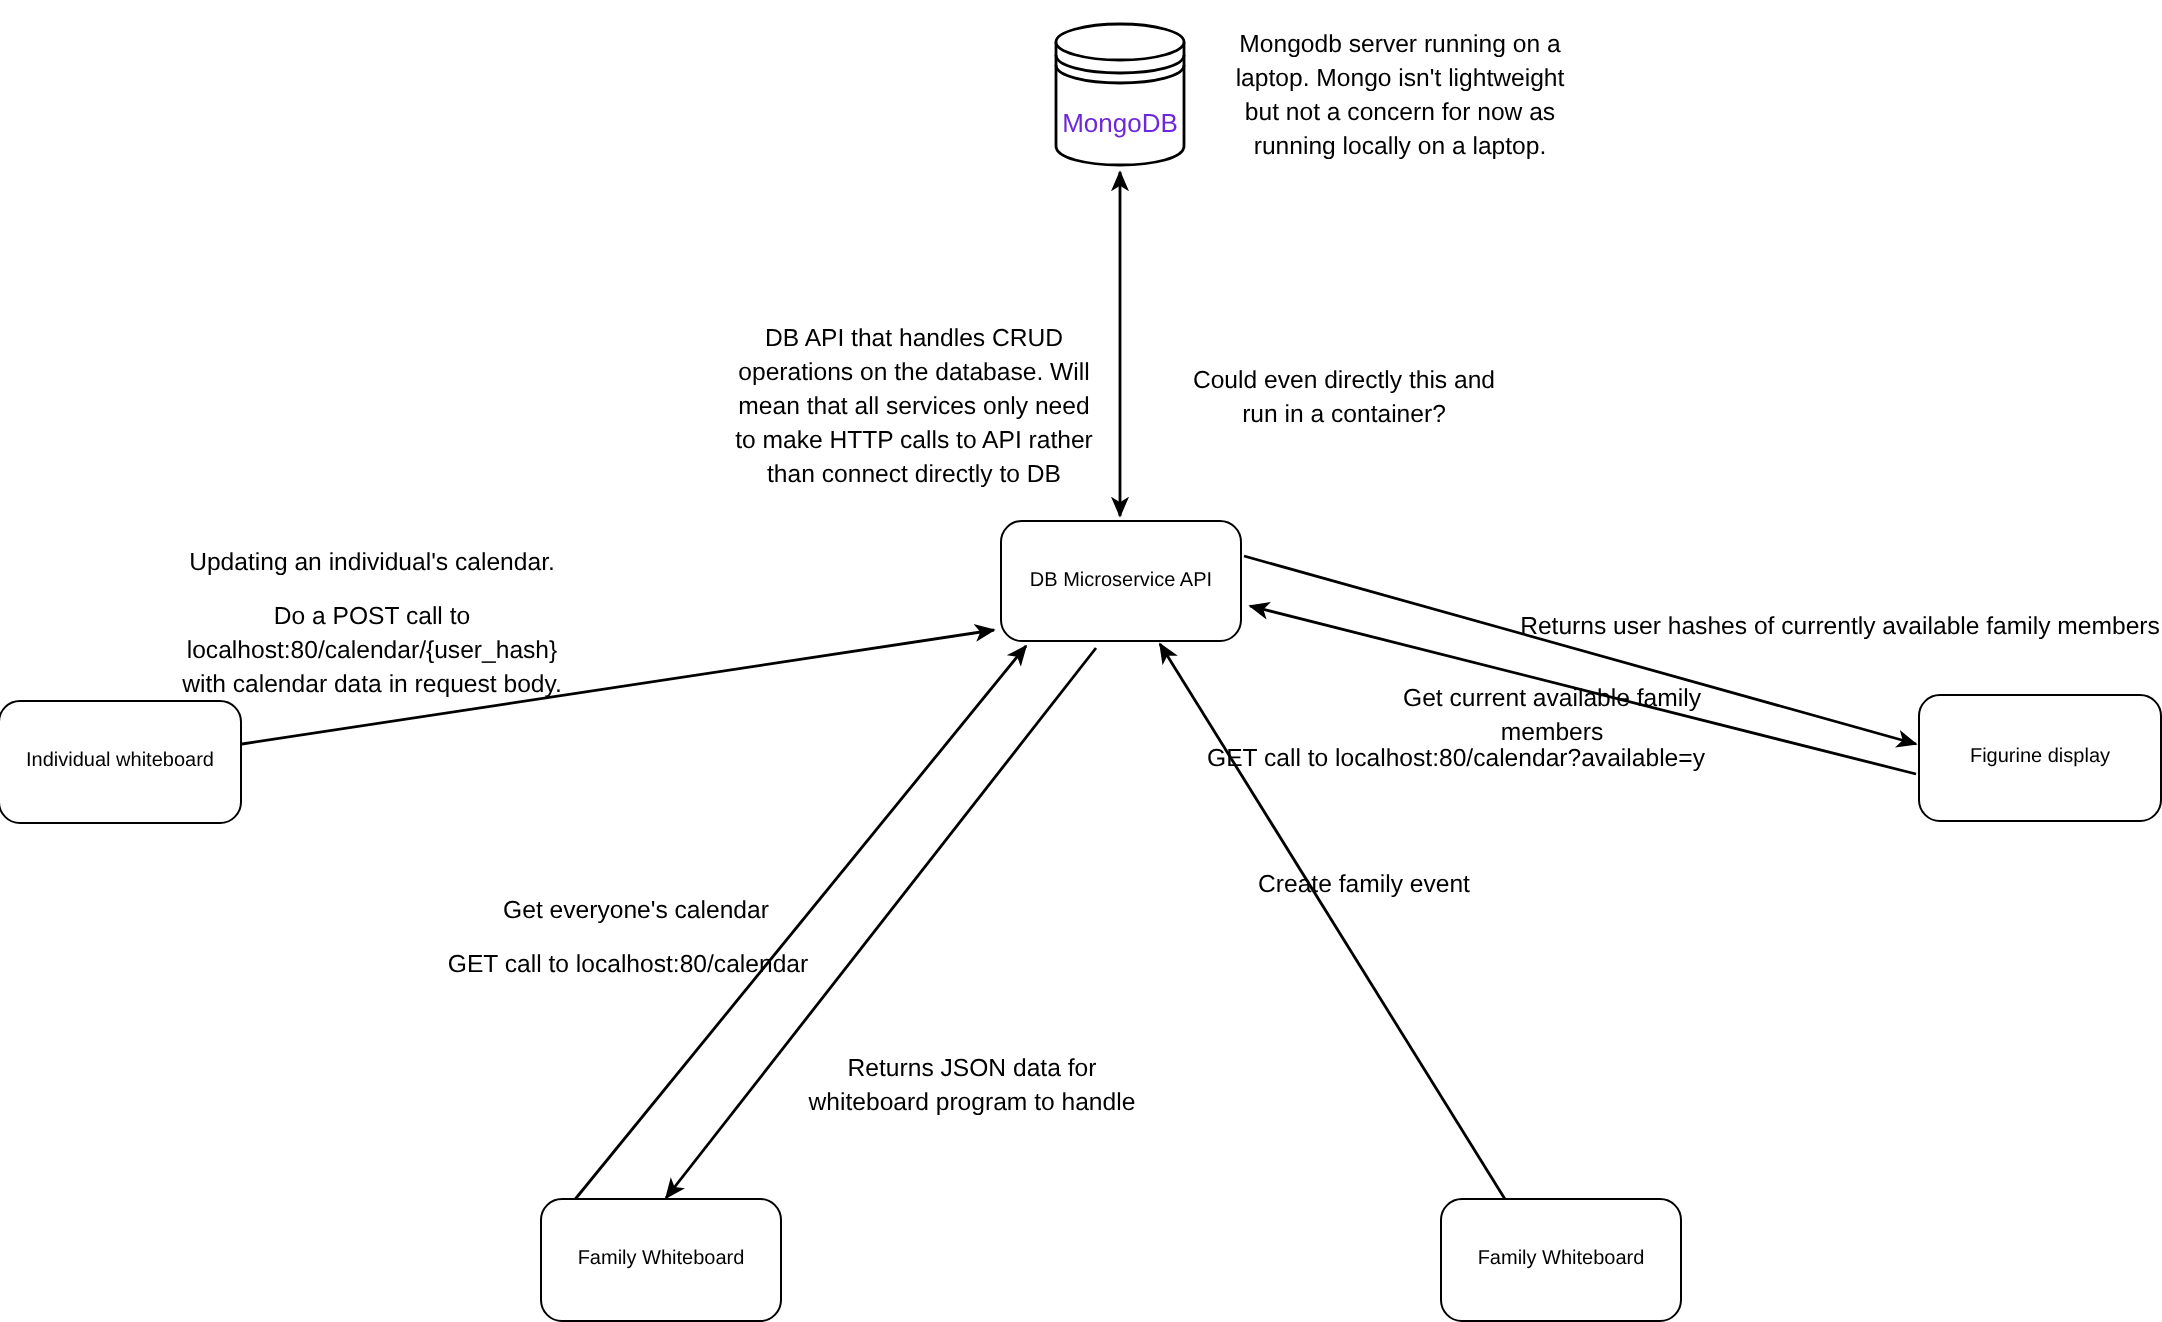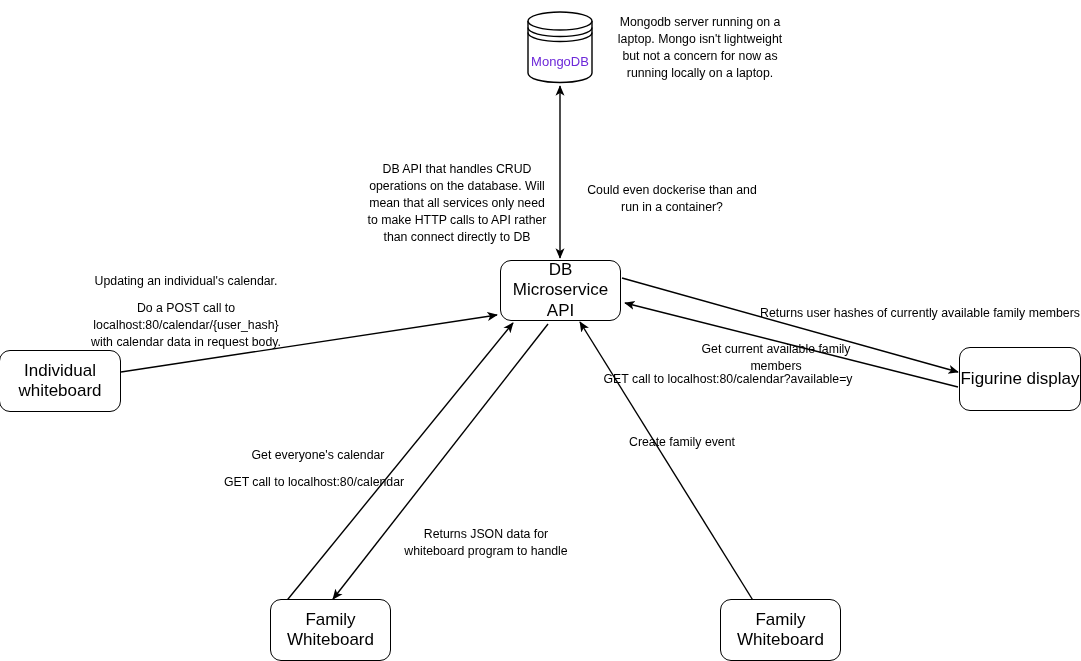--- a/index.html
+++ b/index.html
@@ -30,21 +30,21 @@
   .node {
     position: absolute;
     box-sizing: border-box;
     border: 1.3px solid #000000;
     background: #ffffff;
     border-radius: 11px;
     display: flex;
     align-items: center;
     justify-content: center;
     text-align: center;
-    font-size: 17px;
+    font-size: 10px;
     line-height: 1.2;
     color: #000000;
   }
   .note {
     position: absolute;
     font-size: 12.3px;
     line-height: 1.38;
     text-align: center;
     color: #000000;
     white-space: pre-line;
@@ -133,21 +133,21 @@
 laptop. Mongo isn't lightweight
 but not a concern for now as
 running locally on a laptop.</div>
 
   <div class="note" style="left:357px; top:161px; width:200px;">DB API that handles CRUD
 operations on the database. Will
 mean that all services only need
 to make HTTP calls to API rather
 than connect directly to DB</div>
 
-  <div class="note" style="left:576px; top:182px; width:192px;">Could even dockerise than and
+  <div class="note" style="left:576px; top:182px; width:192px;">Could even directly this and
 run in a container?</div>
 
   <div class="note" style="left:66px; top:273px; width:240px;">Updating an individual's calendar.</div>
 
   <div class="note" style="left:56px; top:300px; width:260px;">Do a POST call to localhost:80/calendar/{user_hash}
 with calendar data in request body.</div>
 
   <div class="note" style="left:760px; top:276px; width:320px;margin-top:29px;">Returns user hashes of currently available family members</div>
 
   <div class="note" style="left:676px; top:341px; width:200px;">Get current available family members</div>

